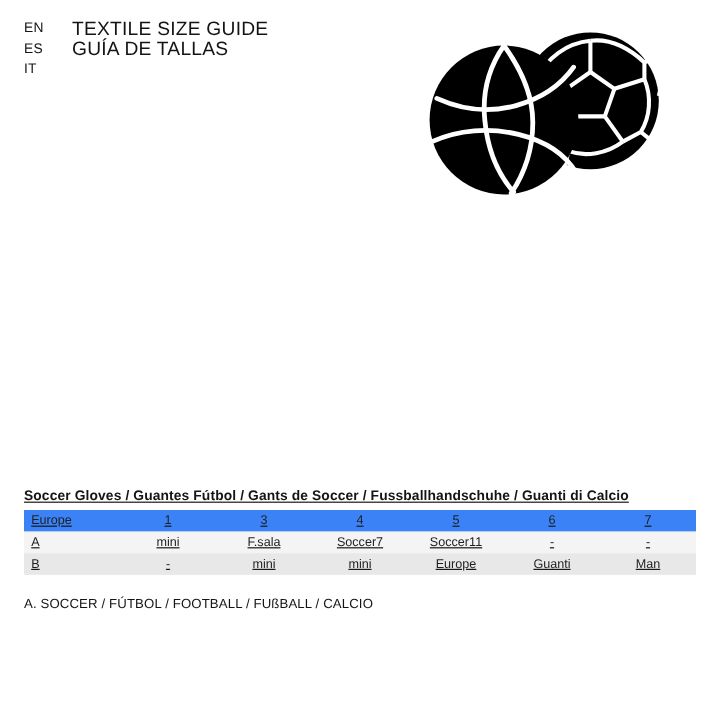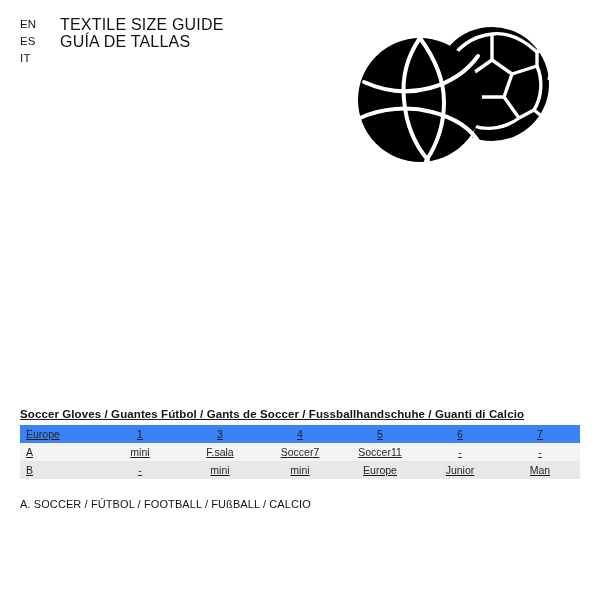--- a/index.html
+++ b/index.html
@@ -188,21 +188,21 @@
         <td>Soccer11</td>
         <td>-</td>
         <td>-</td>
       </tr>
       <tr class="row-b">
         <td class="col-label">B</td>
         <td>-</td>
         <td>mini</td>
         <td>mini</td>
         <td>Europe</td>
-        <td>Junior</td>
+        <td>Guanti</td>
         <td>Man</td>
       </tr>
     </tbody>
   </table>
 </div>
 
 <div id="legend">
   <div class="legend-row">A.  SOCCER / FÚTBOL / FOOTBALL / FUßBALL / CALCIO</div>
 </div>
 

